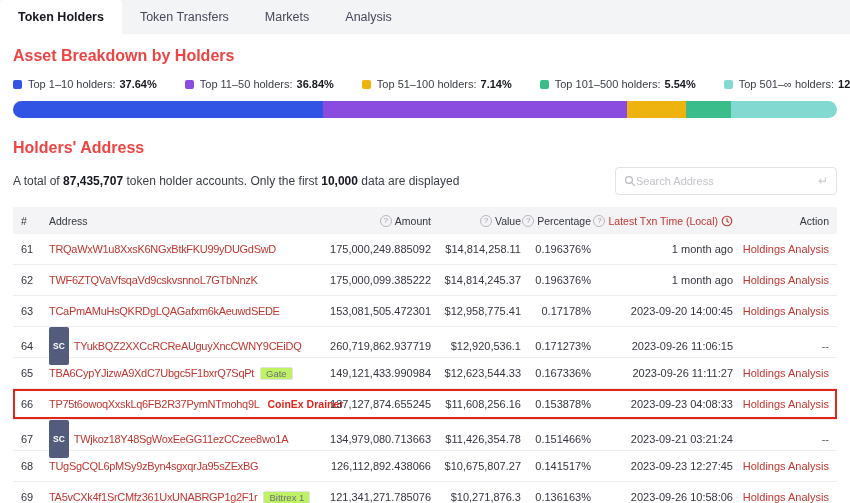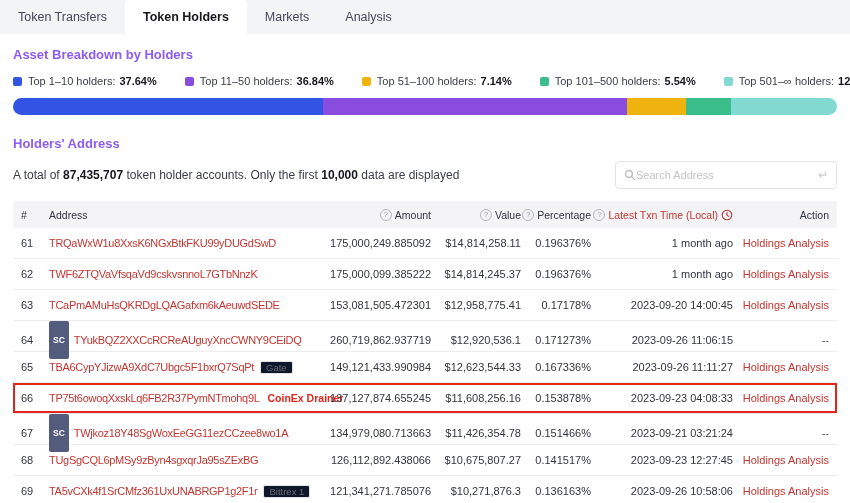--- a/index.html
+++ b/index.html
@@ -32,22 +32,22 @@
     color: #17181f;
     font-weight: bold;
     border-radius: 3px 3px 0 0;
   }
 
   
   .content { padding: 0 13px; }
 
   .section-title {
     font-weight: bold;
-    font-size: 13px;
-    color: #8b5cf6;
+    font-size: 16px;
+    color: #ef4444;
   }
   .breakdown-title { margin-top: 13px; }
 
   .legend {
     display: flex;
     align-items: center;
     gap: 28px;
     margin-top: 13px;
     flex-wrap: nowrap;
   }
@@ -141,38 +141,38 @@
   }
   .addr-cell { display: flex; align-items: center; overflow: visible; }
 
   .badge-sc {
     background: #545c7e; color: #fff;
     font-size: 8.5px; font-weight: bold;
     padding: 14px 4px; border-radius: 2px;
     margin-right: 5px; flex: 0 0 auto;
   }
   .tag {
-    background: #0f172a; border: 1px solid #e2e2e6; color: #6b6d78;
+    background: #bef264; border: 1px solid #e2e2e6; color: #6b6d78;
     font-size: 9.5px; padding: 0px 5px; border-radius: 2px;
     margin-left: 6px; flex: 0 0 auto;
   }
   .annotation {
     color: #e0261a; font-weight: bold; font-size: 10.5px;
     margin-left: 8px; flex: 0 0 auto;
   }
 
   .action-link { color: #c23631; text-decoration: none; cursor: pointer; }
   .action-dash { color: #565864; }
 </style>
 </head>
 <body>
 
 <div class="tabbar">
+  <div class="tab active">Token Holders</div>
   <div class="tab">Token Transfers</div>
-  <div class="tab active">Token Holders</div>
   <div class="tab">Markets</div>
   <div class="tab">Analysis</div>
 </div>
 
 <div class="content">
 
   <div class="section-title breakdown-title">Asset Breakdown by Holders</div>
 
   <div class="legend">
     <div class="legend-item">

